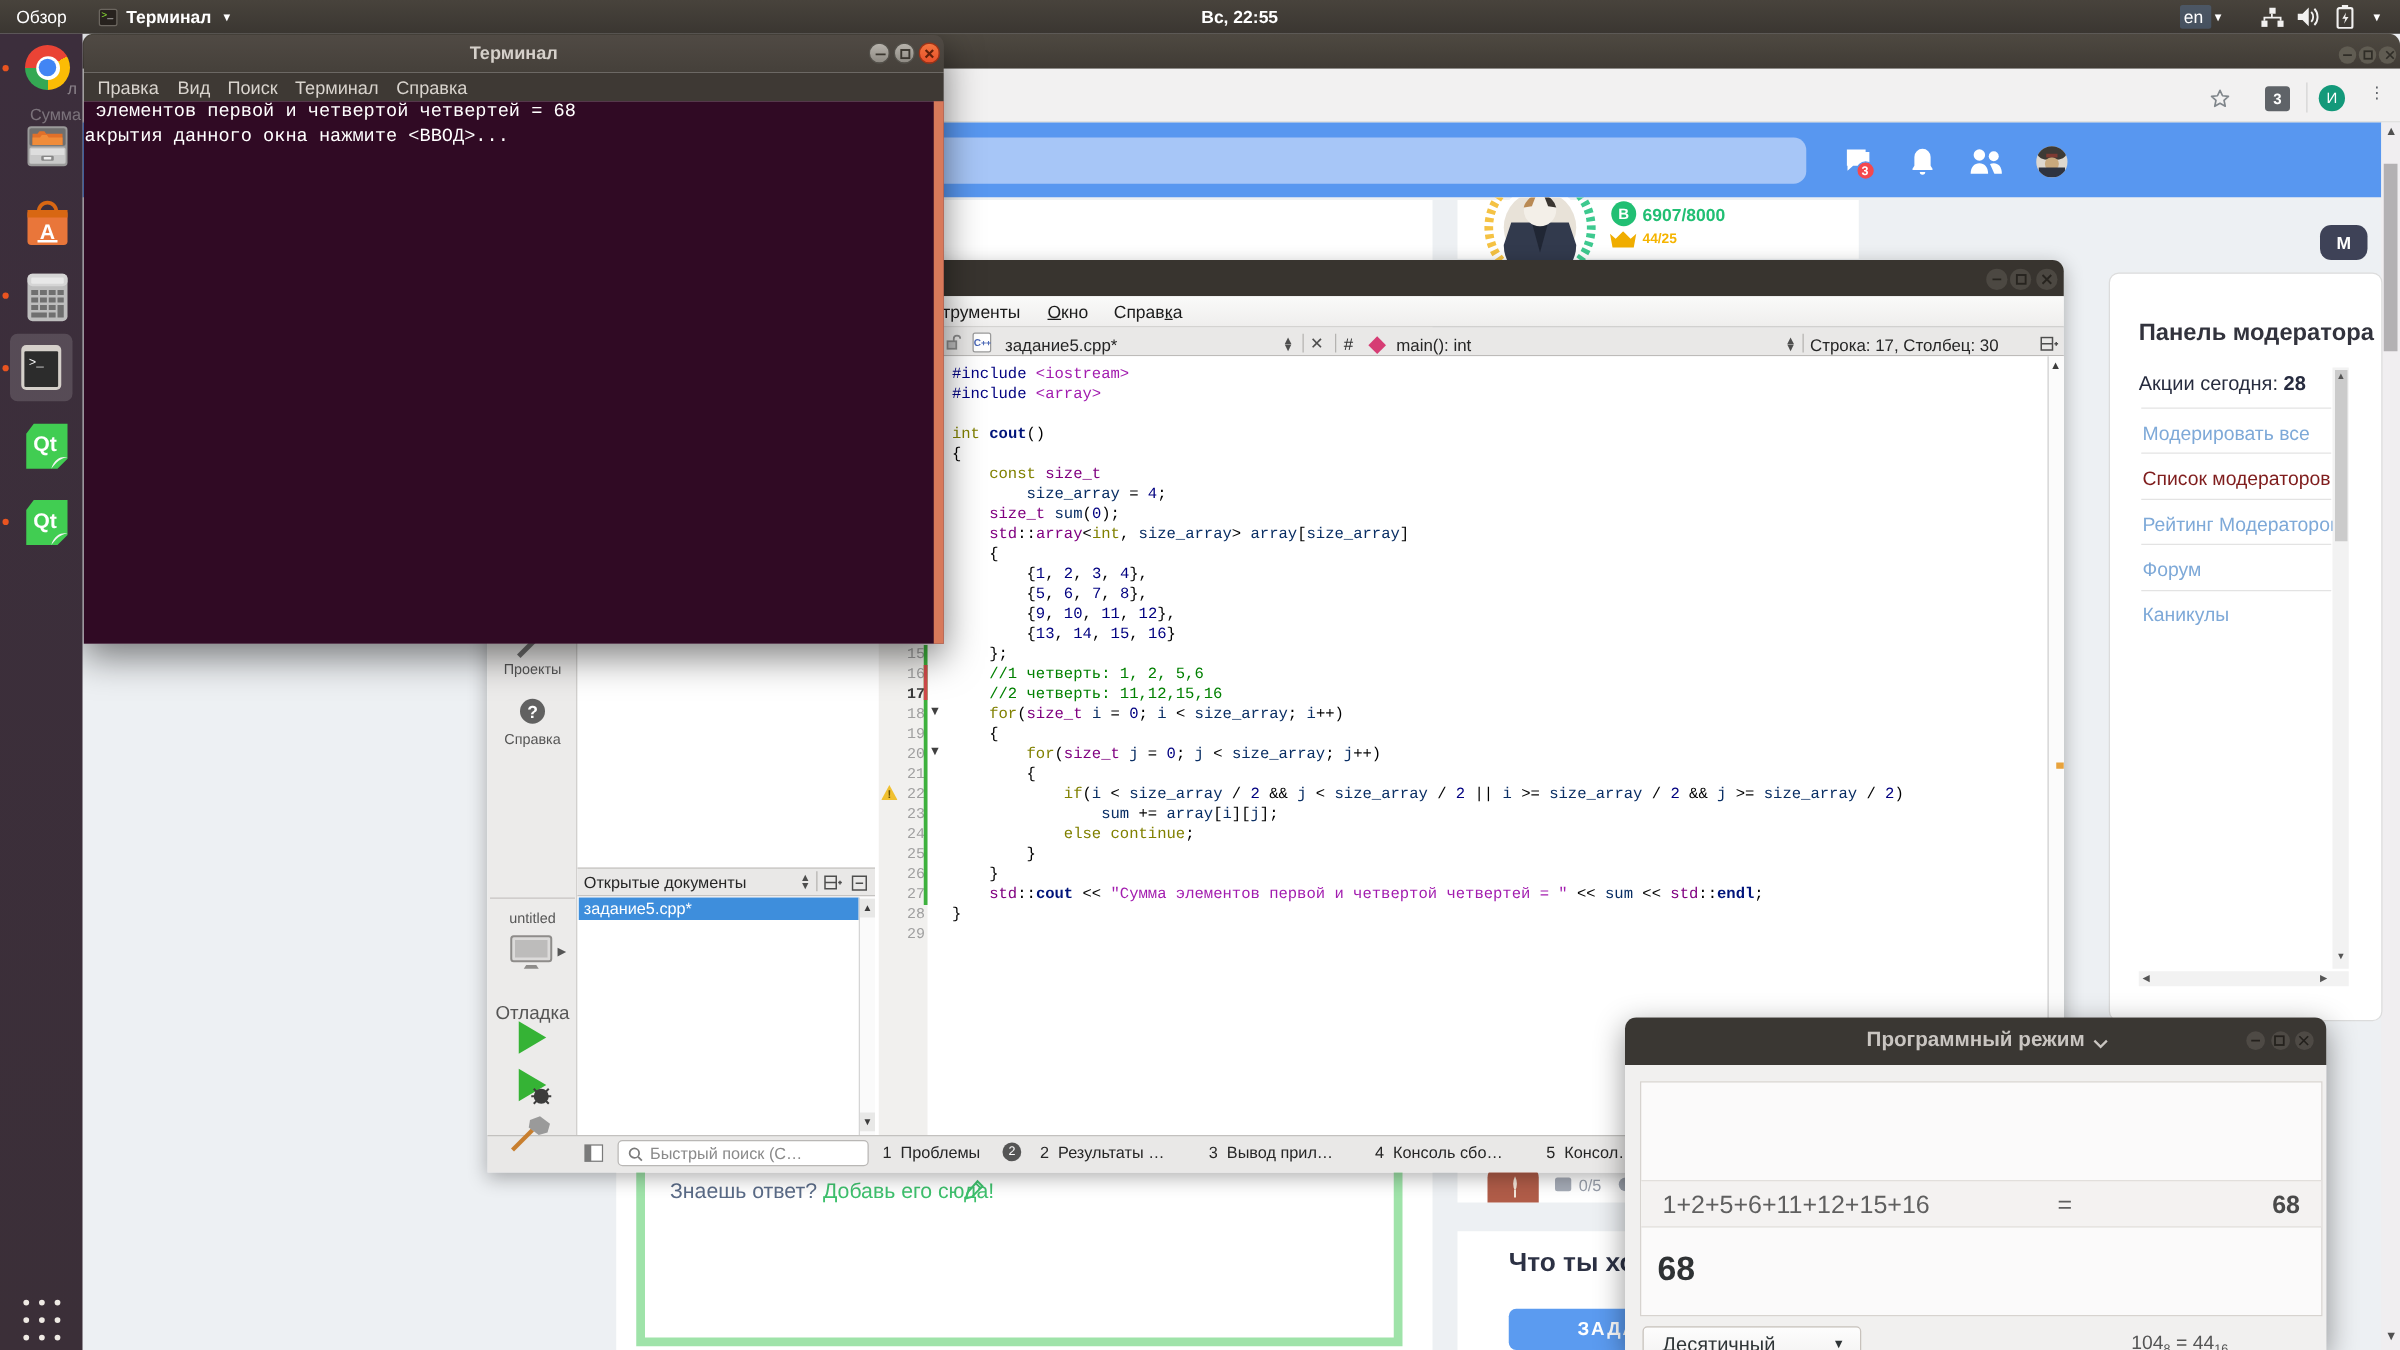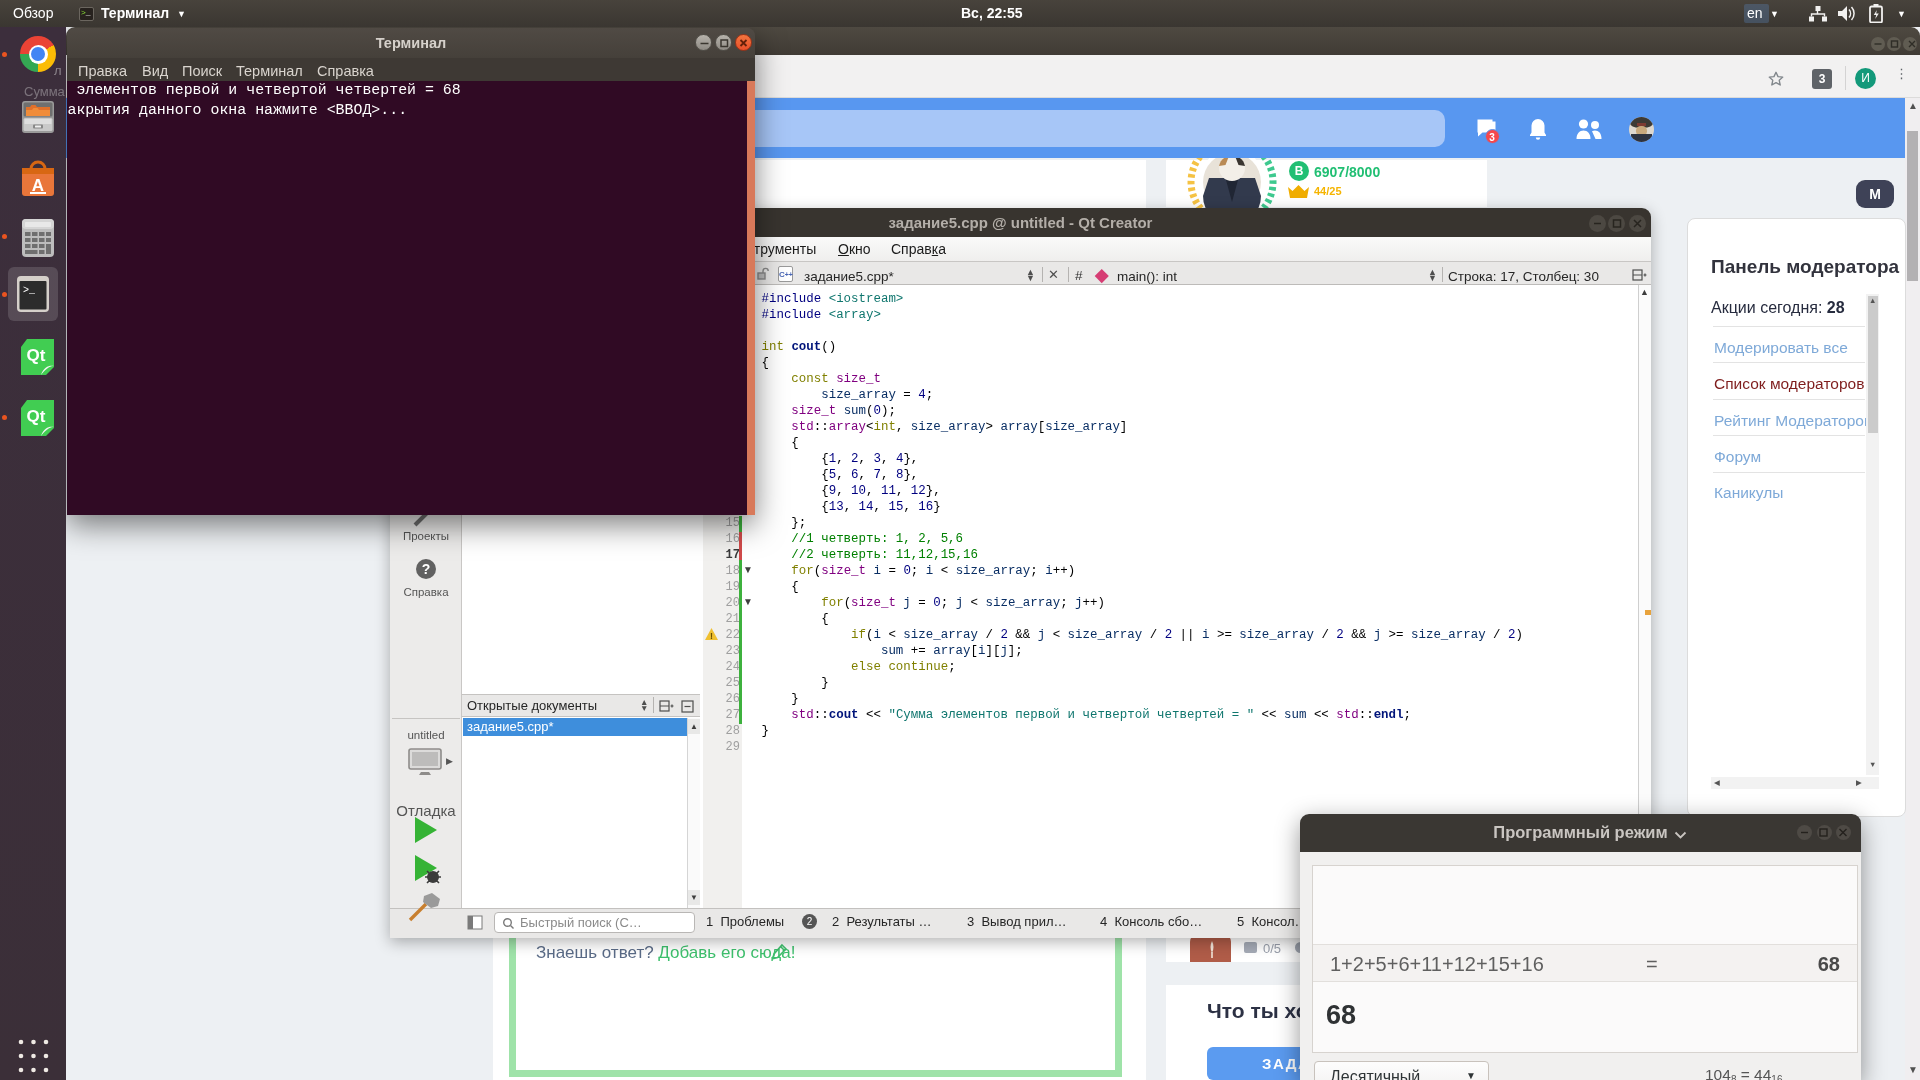--- a/index.html
+++ b/index.html
@@ -42,21 +42,21 @@
   
   #topbar { left:0; top:0; width:1920px; height:27px; background:linear-gradient(#48433c,#3a3631); color:#fff; font-size:14px; }
 
   
   #dock { left:0; top:27px; width:66px; height:1053px; background:linear-gradient(#3c2e3c,#3b2f38); }
 
   .winbtn { position:absolute; border-radius:50%; }
 
   
   .cp { color:#000080; } 
-  .cs { color:#0f766e;text-align:right; } 
+  .cs { color:#a21caf;text-align:right; } 
   .ck { color:#808000; } 
   .ct { color:#800080; } 
   .cl { color:#092e64; } 
   .cn { color:#000080; } 
   .cc { color:#008000; } 
   .cf { color:#00147a; font-weight:bold; } 
 </style>
 </head>
 <body>
 <div id="screen">
@@ -179,21 +179,20 @@
   <div class="abs" style="left:1907px;top:131px;width:11px;height:150px;background:#b3b1b3;"></div>
   <div class="abs" style="left:1908px;top:1066px;width:9px;height:8px;color:#505050;font-size:10px;line-height:8px;">▼</div>
 
   <div class="abs" id="qt">
     <div class="abs" id="qt-title"></div>
     <div class="abs" id="qt-menu"></div>
     <div class="abs" id="qt-tabs"></div>
     <div class="abs" id="qt-main"></div>
     <div class="abs" id="qt-status"></div>
 
-    <div class="abs" style="left:0;top:6px;width:1261px;text-align:center;color:#b3aea8;font-weight:bold;font-size:15px;">задание5.cpp @ untitled - Qt Creator</div>
     <div class="winbtn" style="left:1199px;top:7px;width:17px;height:17px;background:#4c4842;"></div>
     <div class="winbtn" style="left:1218px;top:7px;width:17px;height:17px;background:#4c4842;"></div>
     <div class="winbtn" style="left:1239px;top:7px;width:17px;height:17px;background:#4c4842;"></div>
     <svg class="abs" style="left:1199px;top:7px;" width="57" height="17" viewBox="0 0 57 17" fill="none" stroke="#27241f" stroke-width="1.5">
       <path d="M5 8.5h7"></path>
         <rect x="24.5" y="5" width="7" height="7"></rect>
         <path d="M45 5l7 7M52 5l-7 7"></path>
     </svg>
 
     <div class="abs" style="left:339px;top:33px;font-size:14px;color:#1b1b1b;">Инструменты</div>

